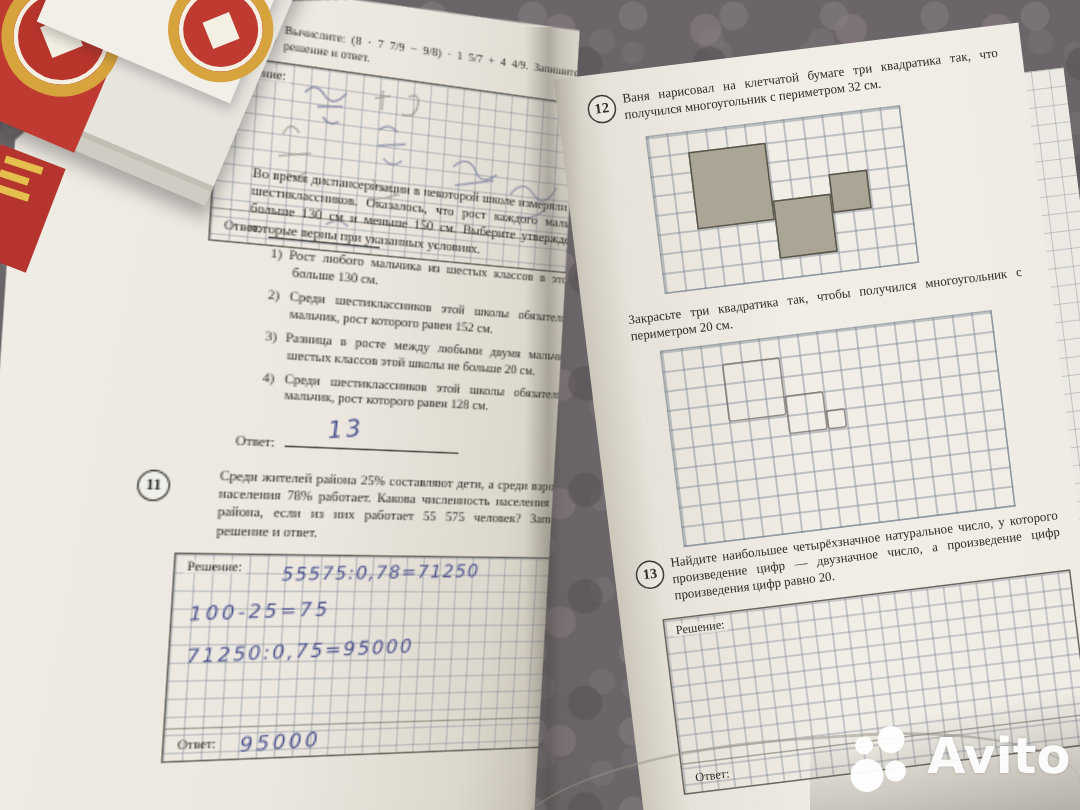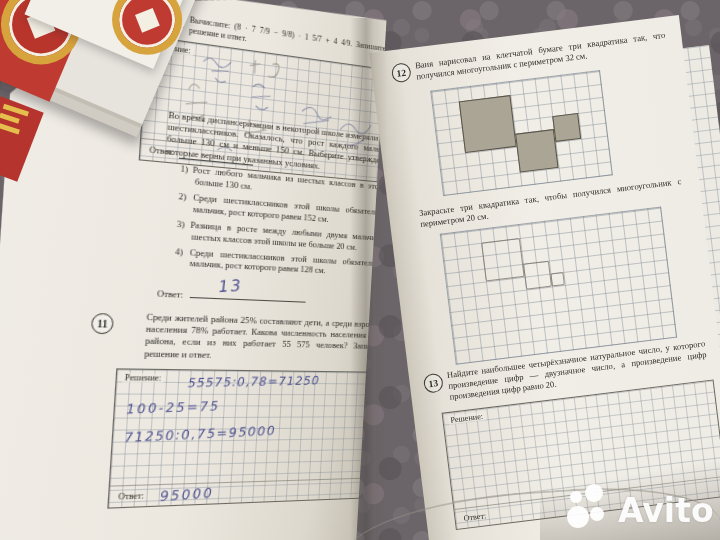--- a/index.html
+++ b/index.html
@@ -42,21 +42,21 @@
   .gsq.shaded{background:#aba595;border:1.5px solid #57544a}
   .gsq.pencil{border:1.3px solid rgba(118,110,102,.75);border-radius:2px}
   .hw{font-family:"DejaVu Sans",sans-serif;font-style:italic;color:#4b508f}
   .ans-underline{display:inline-block;border-bottom:1px solid #4b4a44;height:10px}
   
   .book{z-index:40}
   .emblem{position:absolute;border-radius:50%;display:flex;align-items:center;justify-content:center}
   .diamond{background:#f4efe3;transform:rotate(45deg)}
   .ybar{width:26px;height:5px;background:#e4bf4d;margin:5px 0 0 6px;transform:rotate(-3deg)}
   
-  .watermark{z-index:60;display:flex;align-items:flex-end;color:rgba(255,255,255,.95)}
+  .watermark{z-index:60;display:flex;align-items:flex-start;color:rgba(255,255,255,.95)}
   .wm-text{font-family:"DejaVu Sans",sans-serif;font-weight:bold;font-size:33px;margin-left:6px;
     text-shadow:0 0 2px rgba(80,75,70,.25)}
 </style>
 </head>
 <body>
 
 <div class="abs" style="left:0;top:225px;width:130px;height:315px;z-index:4;overflow:hidden;
             clip-path:polygon(76% 0,100% 9%,58% 100%,0 100%,0 40%);background:#ebe8e1;">
   <div class="abs grid12" style="left:-50px;top:-50px;width:280px;height:450px;transform:rotate(-28deg);"></div>
 </div>

